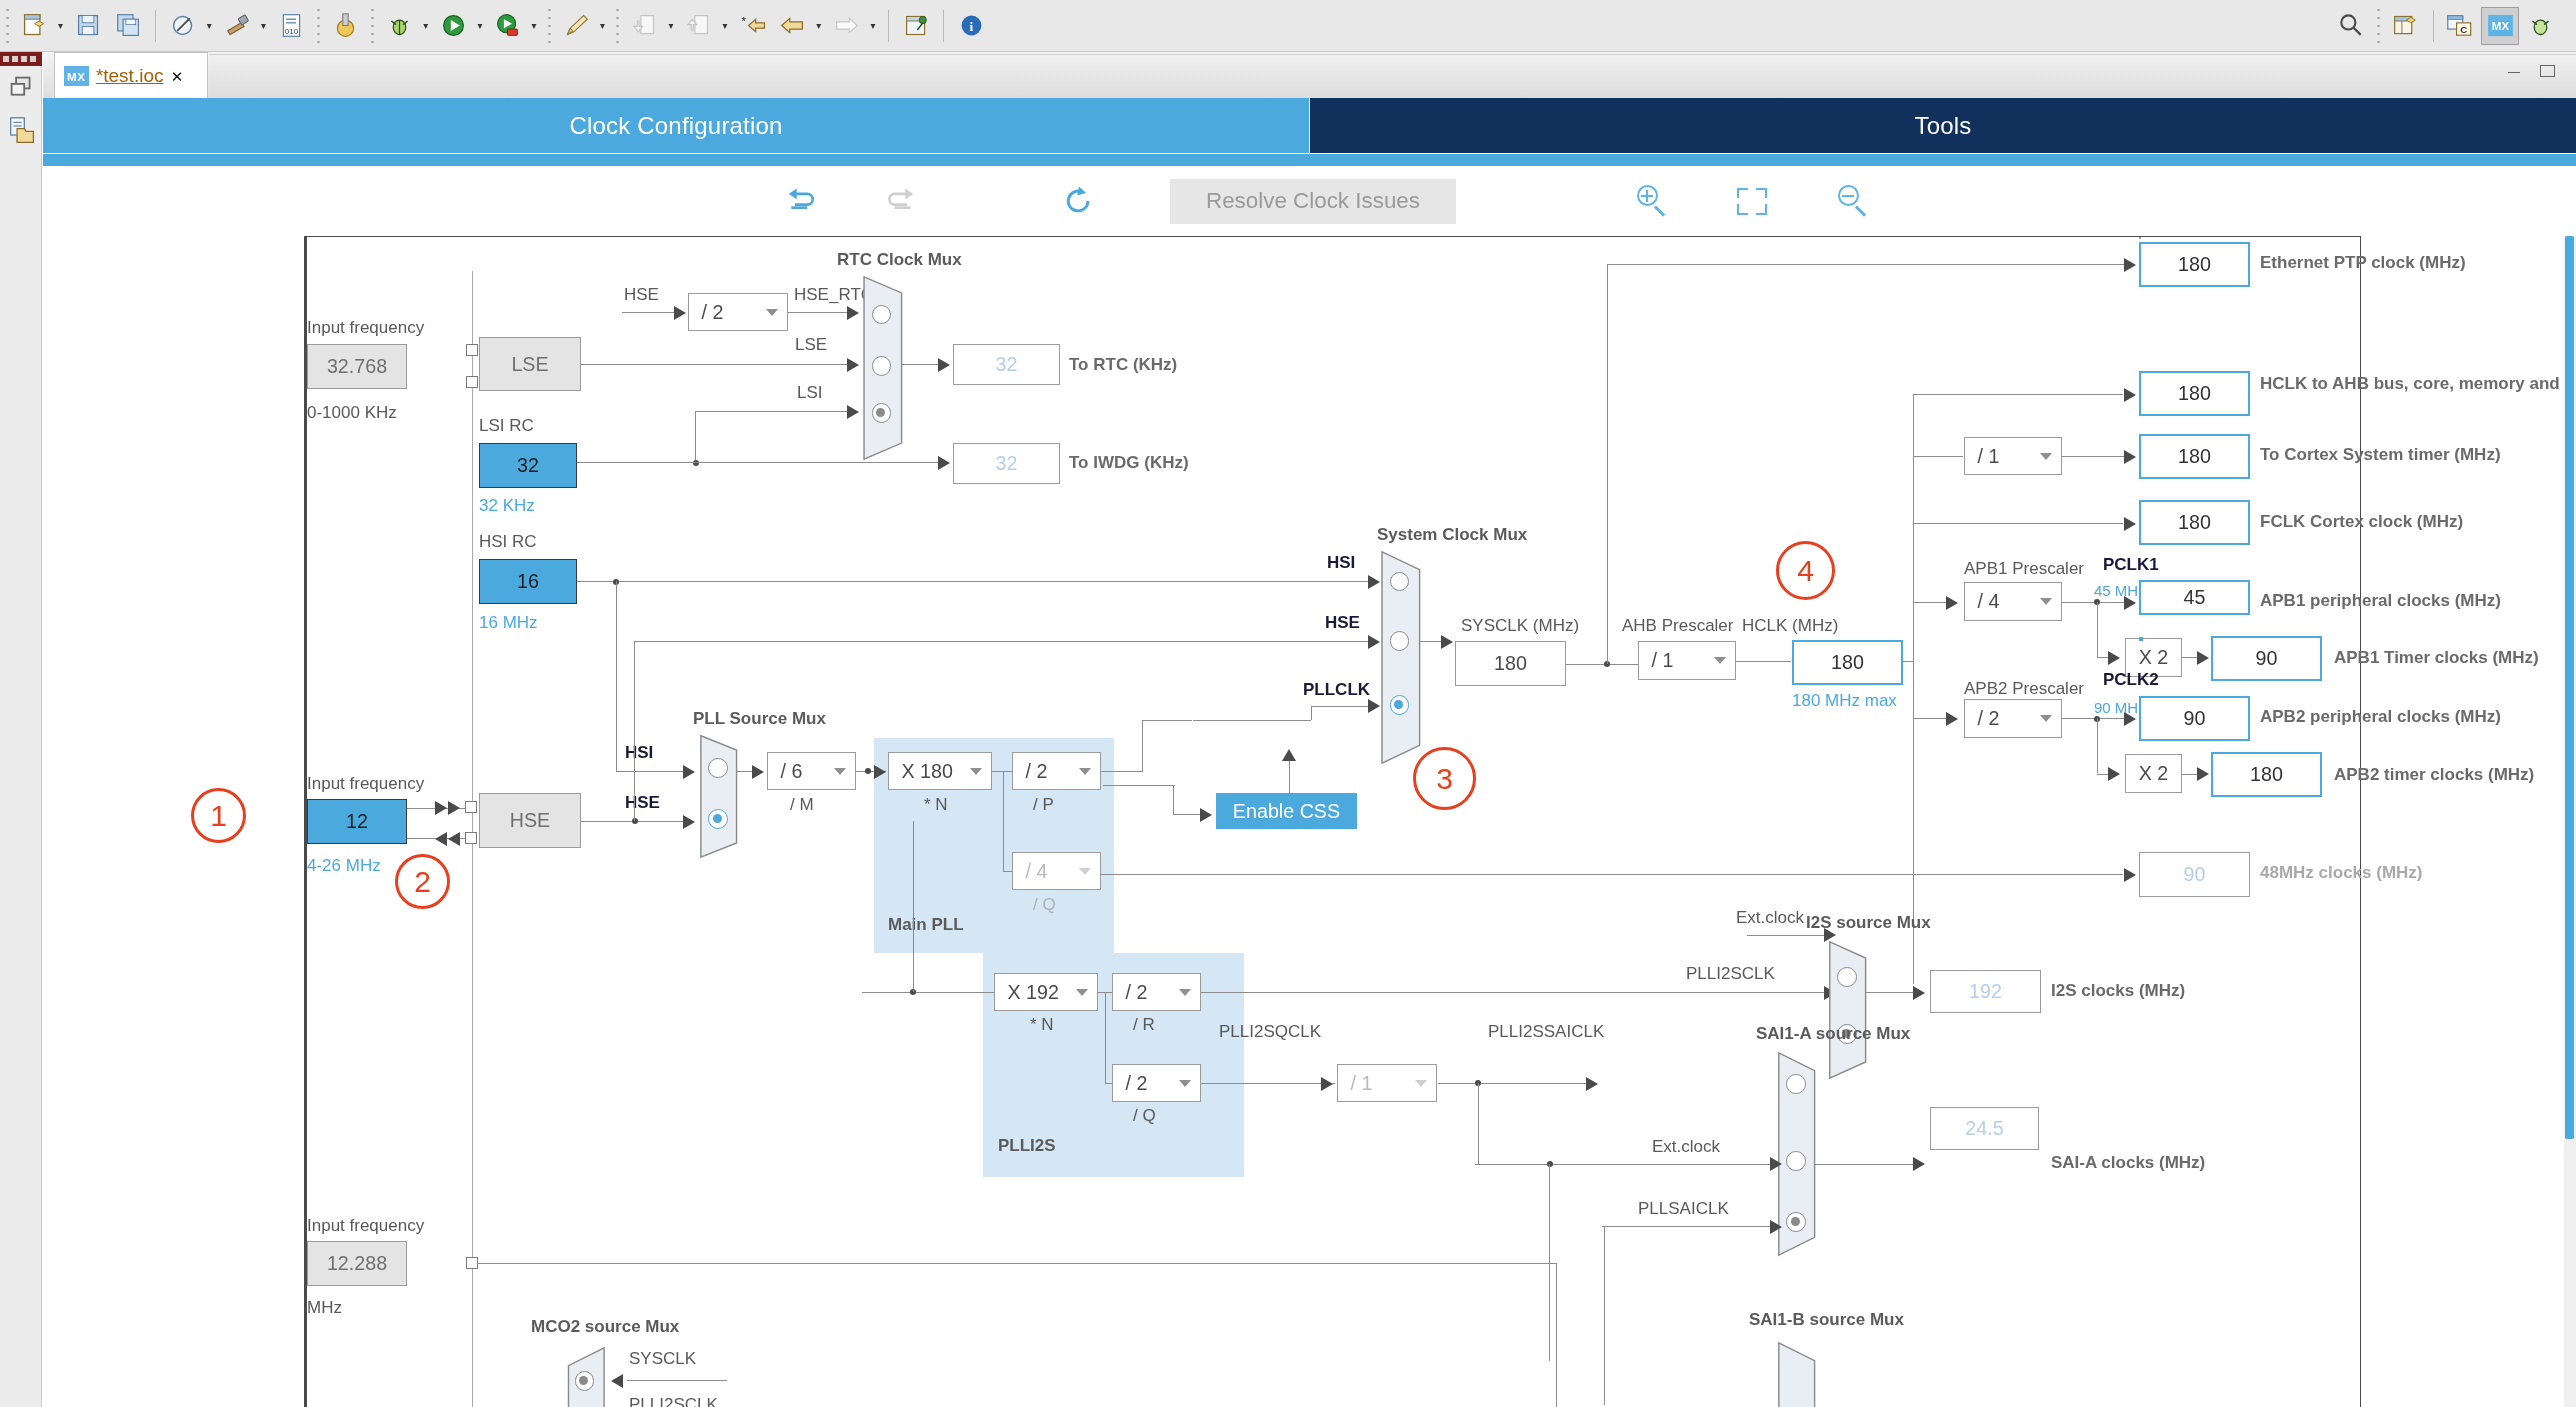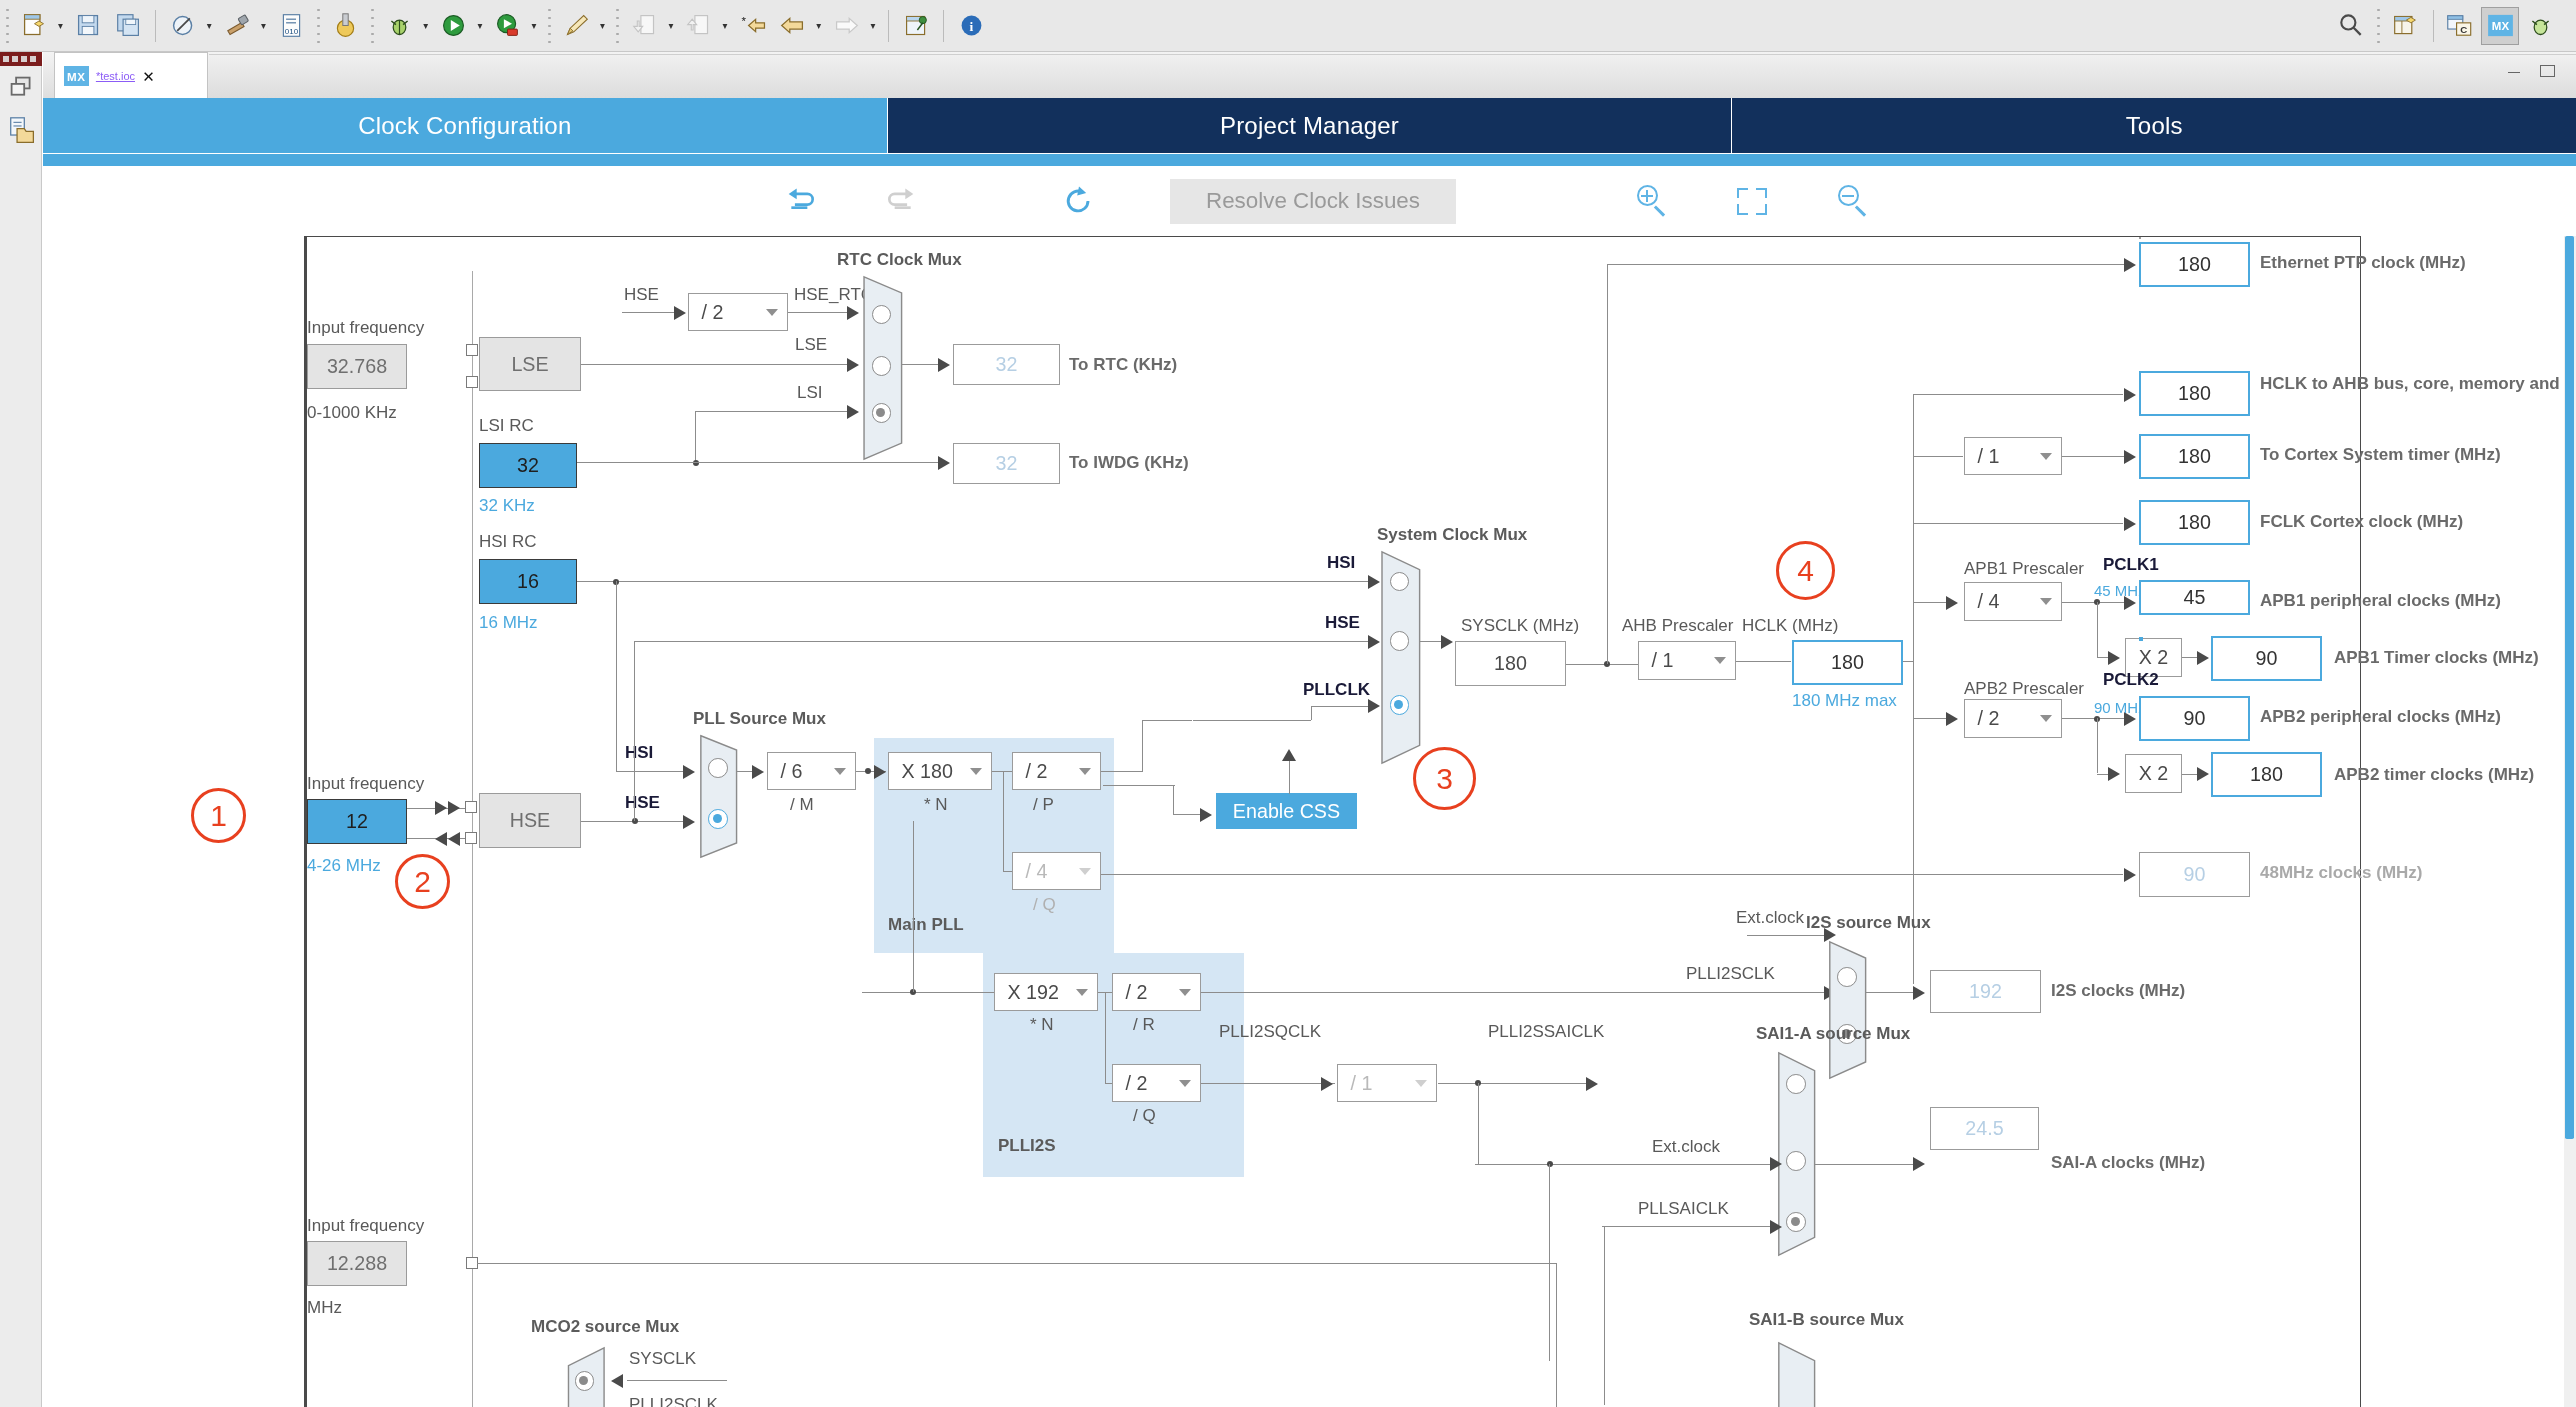--- a/index.html
+++ b/index.html
@@ -65,21 +65,21 @@
     position:absolute; left:10.7px; top:0px; height:47px; width:154px;
     background:#ffffff; border:0.9px solid #c3c3c3; border-bottom:none;
     display:flex; align-items:center; gap:7.2px; padding:0 9px;
   }
   #mxbadge {
     width:25px; height:19.7px; background:#5fb4e5; color:#fff;
     font-size:11.6px; font-weight:bold; display:flex;
     align-items:center; justify-content:center; letter-spacing:0.4px;
   }
   #filetab-name {
-    font-size:11px; color:#8b5cf6; text-decoration:underline;
+    font-size:19px; color:#a16207; text-decoration:underline;
     white-space:nowrap;
   }
   #filetab-close { font-size:15px; color:#111; line-height:1; }
   #tab-rest {
     position:absolute; left:166px; top:1.8px; right:0; height:45px;
     background:linear-gradient(#f0f0f0,#dcdcdc);
     border-top:0.9px solid #cfcfcf;
   }
   #win-min, #win-max {
     position:absolute; top:61px; width:18px; height:18px;
@@ -474,21 +474,20 @@
     <span id="mxbadge">MX</span>
     <span id="filetab-name">*test.ioc</span>
     <span id="filetab-close">✕</span>
   </div>
 </div>
 <div id="win-min"></div>
 <div id="win-max"></div>
 
 <div id="maintabs">
   <div class="mtab active">Clock Configuration</div>
-  <div class="mtab">Project Manager</div>
   <div class="mtab">Tools</div>
 </div>
 <div id="tabunderline"></div>
 
 <div id="clocktools">
   <div class="ct-btn" id="ct-undo">
     <svg width="36" height="32" viewBox="0 0 40 36">
         <path d="M10 10 h16 a6 6 0 0 1 0 12 h-14" fill="none" stroke="#4ba9de" stroke-width="3"></path>
         <polygon points="14,4 14,16 5,10" fill="#4ba9de"></polygon>
         <rect x="8" y="24" width="18" height="3" fill="#4ba9de"></rect>

